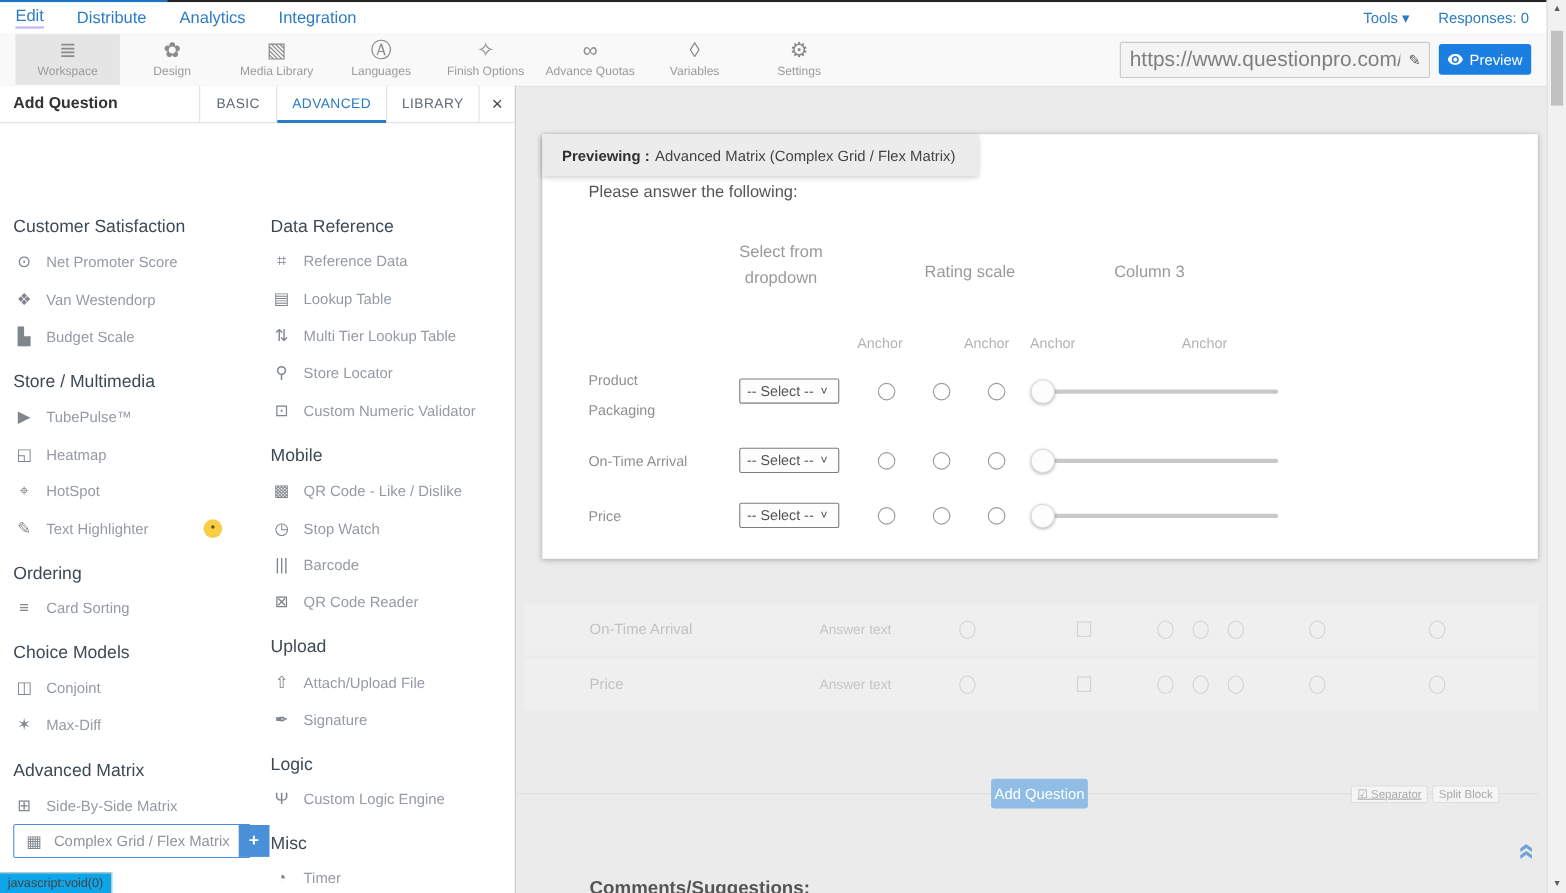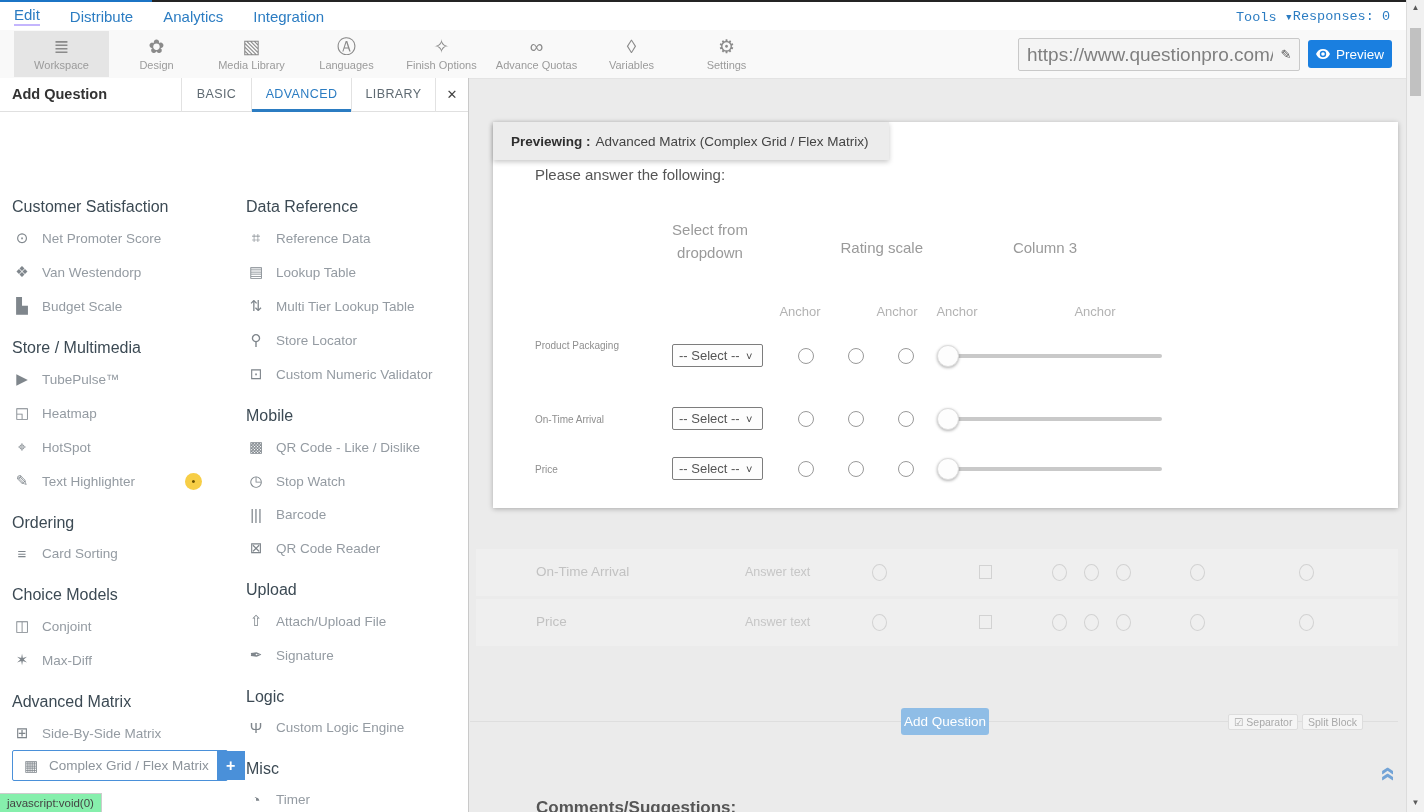--- a/index.html
+++ b/index.html
@@ -9,21 +9,21 @@
 
   
   .strip-blue{left:0;top:0;width:152px;height:2px;background:#1b74c5;}
   .strip-dark{left:152px;top:0;width:1272px;height:2px;background:#242424;}
 
   
   .topnav{left:0;top:2px;width:1424px;height:28px;background:#fff;border-bottom:1px solid #e2e2e2;}
   .nav-items{position:absolute;left:14px;top:0;height:28px;display:flex;gap:30px;align-items:center;}
   .nav-item{font-size:15px;color:#2b7cc2;font-weight:500;cursor:pointer;white-space:nowrap;}
   .nav-item.active{border-bottom:2px solid #c4b5fd;padding-bottom:1px;}
-  .nav-right{position:absolute;right:34px;top:0;height:28px;display:flex;align-items:center;font-family:Liberation Mono, monospace;}
+  .nav-right{position:absolute;right:34px;top:0;height:28px;display:flex;gap:26px;align-items:center;}
   .nav-right .nr{font-size:13.5px;color:#2b7cc2;white-space:nowrap;}
 
   
   .toolbar{left:0;top:30px;width:1424px;height:48px;background:#f9f9f9;border-bottom:1px solid #e3e3e3;}
   .tb-items{position:absolute;left:14px;top:0;height:48px;display:flex;}
   .tb-item{width:95px;height:46px;margin-top:1px;display:flex;flex-direction:column;align-items:center;justify-content:center;gap:2px;cursor:pointer;}
   .tb-item.active{background:#e5e5e5;}
   .tb-glyph{font-size:19px;line-height:20px;color:#8b8b8b;}
   .tb-label{font-size:11px;color:#9b9b9b;white-space:nowrap;}
   .urlbox{left:1018px;top:38px;width:280px;height:31px;background:#f4f4f4;border:1px solid #c9c9c9;border-radius:2px;display:flex;align-items:center;}
@@ -50,32 +50,32 @@
   .qicon{width:20px;text-align:center;font-size:15px;color:#7f868c;flex:none;}
   .qlabel{font-size:13.5px;color:#949ba2;white-space:nowrap;}
   .badge{margin-left:auto;margin-right:26px;width:17px;height:17px;border-radius:50%;background:#f7ce46;color:#6b5200;
          font-size:11px;line-height:17px;text-align:center;flex:none;}
   .qitem.selected{border:1px solid #4a90d9;border-radius:2px;padding:0 0 0 8px;height:29px;gap:8px;}
   .qitem.selected .qlabel{color:#8d949b;}
   .plusbtn{margin-left:auto;width:28px;height:29px;background:#4a90d9;color:#fff;font-size:16px;font-weight:bold;
            display:flex;align-items:center;justify-content:center;border:none;cursor:pointer;flex:none;}
 
   
-  .statusbar{left:0;top:793px;height:19px;background:#86efac;border:1px solid #ccc;border-left:none;border-bottom:none;
+  .statusbar{left:0;top:793px;height:19px;background:#0ea5e9;border:1px solid #ccc;border-left:none;border-bottom:none;
              font-size:11.5px;color:#444;line-height:18px;padding:0 7px;text-align:center;}
 
   
   .card{left:493px;top:122px;width:905px;height:386px;background:#fff;box-shadow:0 1px 5px rgba(0,0,0,.28);z-index:1;}
   .previewing{left:493px;top:122px;width:396px;height:38px;background:#ececec;box-shadow:0 2px 5px rgba(0,0,0,.22);
               z-index:2;display:flex;align-items:center;padding-left:18px;box-sizing:border-box;font-size:13.5px;color:#444;}
   .previewing b{color:#2f2f2f;margin-right:5px;}
   .q-title{position:absolute;left:42px;top:44px;font-size:15px;color:#555;}
   .col-head{position:absolute;font-size:15px;color:#9a9a9a;text-align:center;line-height:23px;}
   .anchor{position:absolute;top:182px;width:70px;text-align:center;font-size:13px;color:#b3b3b3;}
-  .row-label{position:absolute;font-size:10px;color:#8f8f8f;line-height:27px;}
+  .row-label{position:absolute;font-size:13px;color:#8f8f8f;line-height:27px;}
   .sel{position:absolute;width:91px;height:23px;border:1px solid #7d7d7d;border-radius:2px;background:#fdfdfd;
        display:flex;align-items:center;font-size:13px;color:#555;cursor:pointer;box-sizing:border-box;}
   .sel .sv{flex:1;padding-left:6px;white-space:nowrap;}
   .sel .caret{width:16px;color:#444;font-size:11px;}
   .rdo{position:absolute;width:16px;height:16px;border:1px solid #9a9a9a;border-radius:50%;background:#fff;cursor:pointer;box-sizing:border-box;}
   .track{position:absolute;width:214px;height:4px;background:#c9c9c9;border-radius:2px;cursor:pointer;}
   .thumb{position:absolute;width:22px;height:22px;border-radius:50%;background:#fdfdfd;border:1px solid #ddd;
          box-shadow:0 1px 3px rgba(0,0,0,.3);cursor:pointer;box-sizing:border-box;z-index:1;}
 
   
@@ -392,21 +392,21 @@
     <span class="fcb" style="left:503px;"></span>
     <span class="frdo" style="left:576px;"></span>
     <span class="frdo" style="left:608px;"></span>
     <span class="frdo" style="left:640px;"></span>
     <span class="frdo" style="left:714px;"></span>
     <span class="frdo" style="left:823px;"></span>
   </div>
 
   <div class="abs divline"></div>
   <div class="abs addq-btn">Add Question</div>
-  <div class="mini-btn" style="left:1228px;"><span>☑</span> <span>Separator</span></div>
+  <div class="mini-btn" style="left:1228px;text-decoration:underline;"><span>☑</span> <span>Separator</span></div>
   <div class="mini-btn" style="left:1302px;">Split Block</div>
   <div class="abs scrolltop">»</div>
   <div class="abs comments">Comments/Suggestions:</div>
 
   <div class="abs statusbar">javascript:void(0)</div>
 
   <div class="abs sbar">
     <span class="sb-arrow" style="top:3px;">▲</span>
     <span class="sb-thumb"></span>
     <span class="sb-arrow" style="top:798px;">▼</span>

